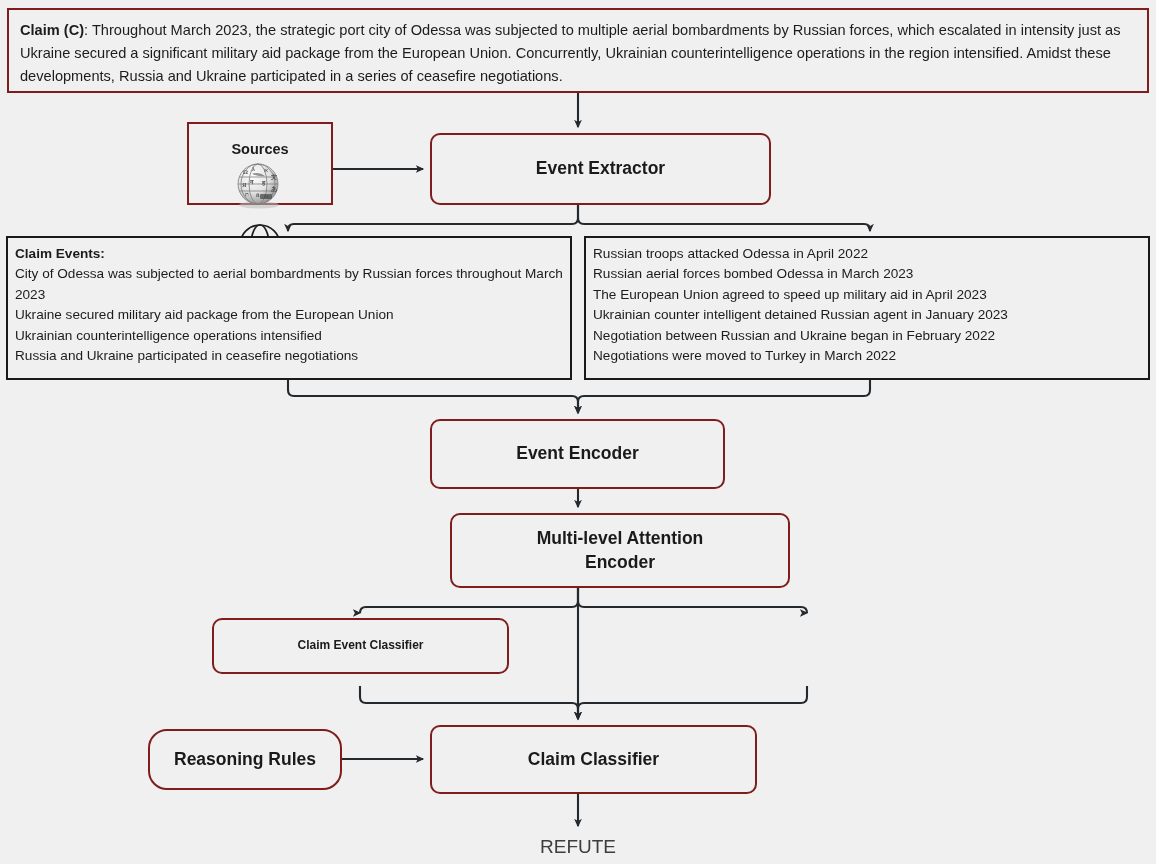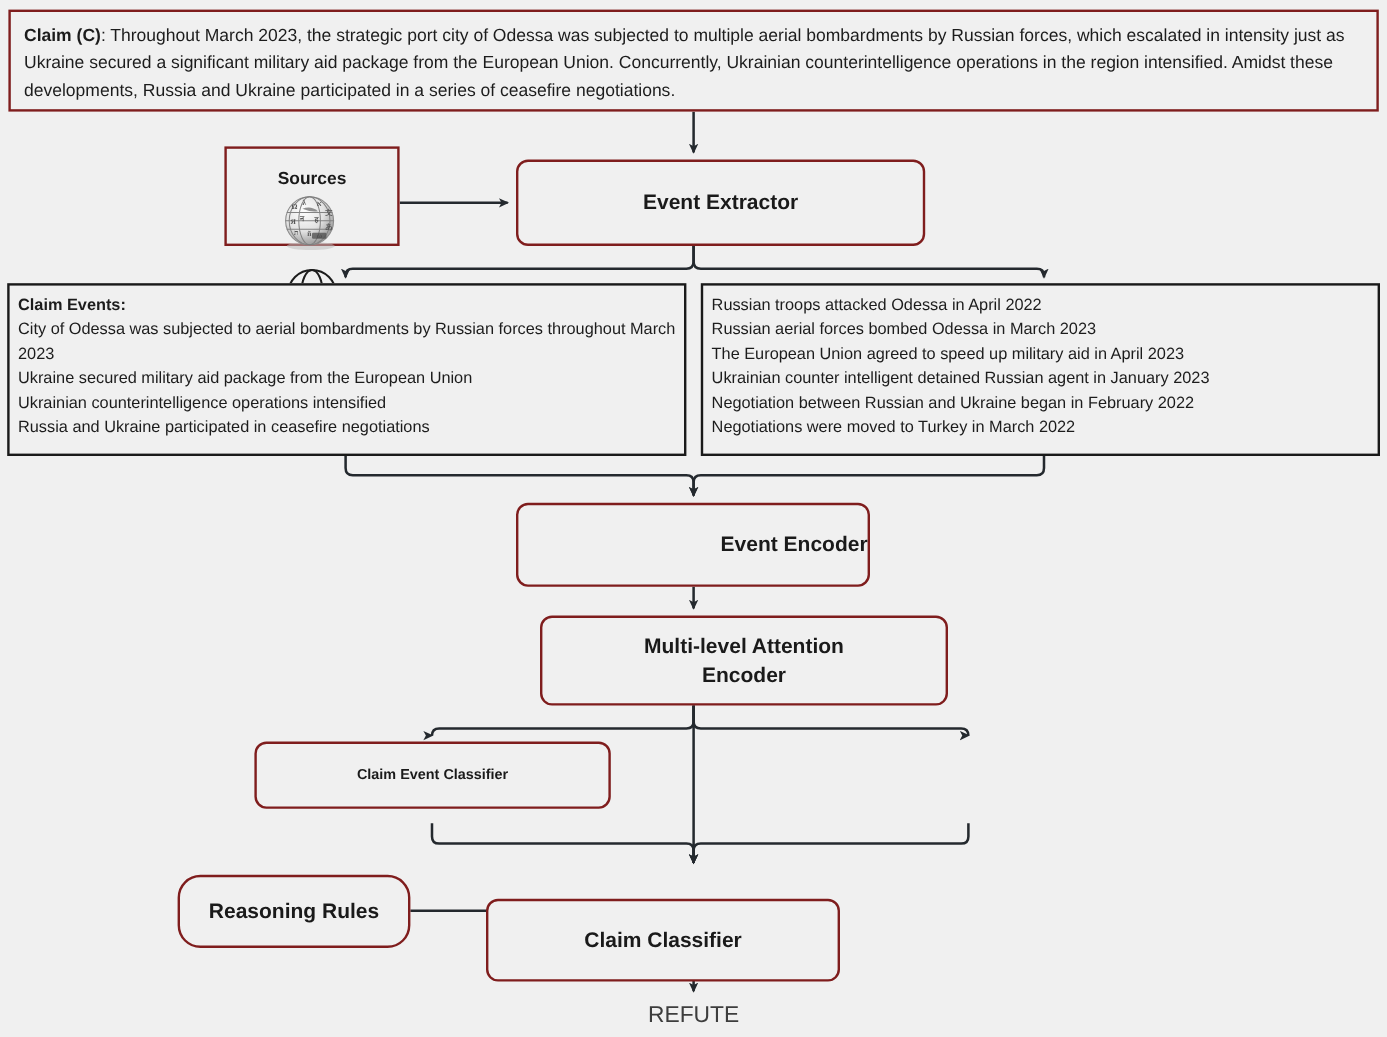--- a/index.html
+++ b/index.html
@@ -75,26 +75,26 @@
     display: flex;
     align-items: center;
     justify-content: center;
     gap: 8px;
     margin-top: 1px;
     flex-direction: column;
   }
 
   
   #event-extractor { left: 430px; top: 133px; width: 341px; height: 72px; font-size: 17.5px; }
-  #event-encoder   { left: 430px; top: 419px; width: 295px; height: 70px; font-size: 17.5px; justify-content: flex-end; }
+  #event-encoder   { left: 430px; top: 419px; width: 295px; height: 70px; font-size: 17.5px; }
   #mla-encoder     { left: 430px; top: 513px; width: 340px; height: 75px; font-size: 17.5px; margin-left: 20px; }
   #claim-event-classifier { left: 212px; top: 618px; width: 297px; height: 56px; font-size: 12px; }
   #chrono-classifier      { left: 659px; top: 618px; width: 297px; height: 68px; font-size: 17.5px; }
   #reasoning-rules { left: 148px; top: 729px; width: 194px; height: 61px; font-size: 17.5px; border-radius: 19px; }
-  #claim-classifier { left: 405px; top: 725px; width: 295px; height: 69px; font-size: 17.5px; margin-top: 24px; }
+  #claim-classifier { left: 430px; top: 725px; width: 327px; height: 69px; font-size: 17.5px; }
 
   
   .events-box {
     position: absolute;
     box-sizing: border-box;
     background: #f0f0f0;
     border: 2px solid #1a1a1a;
     padding: 6px 7px 6px 7px;
     color: #1c1c1c;
     font-size: 13.6px;

